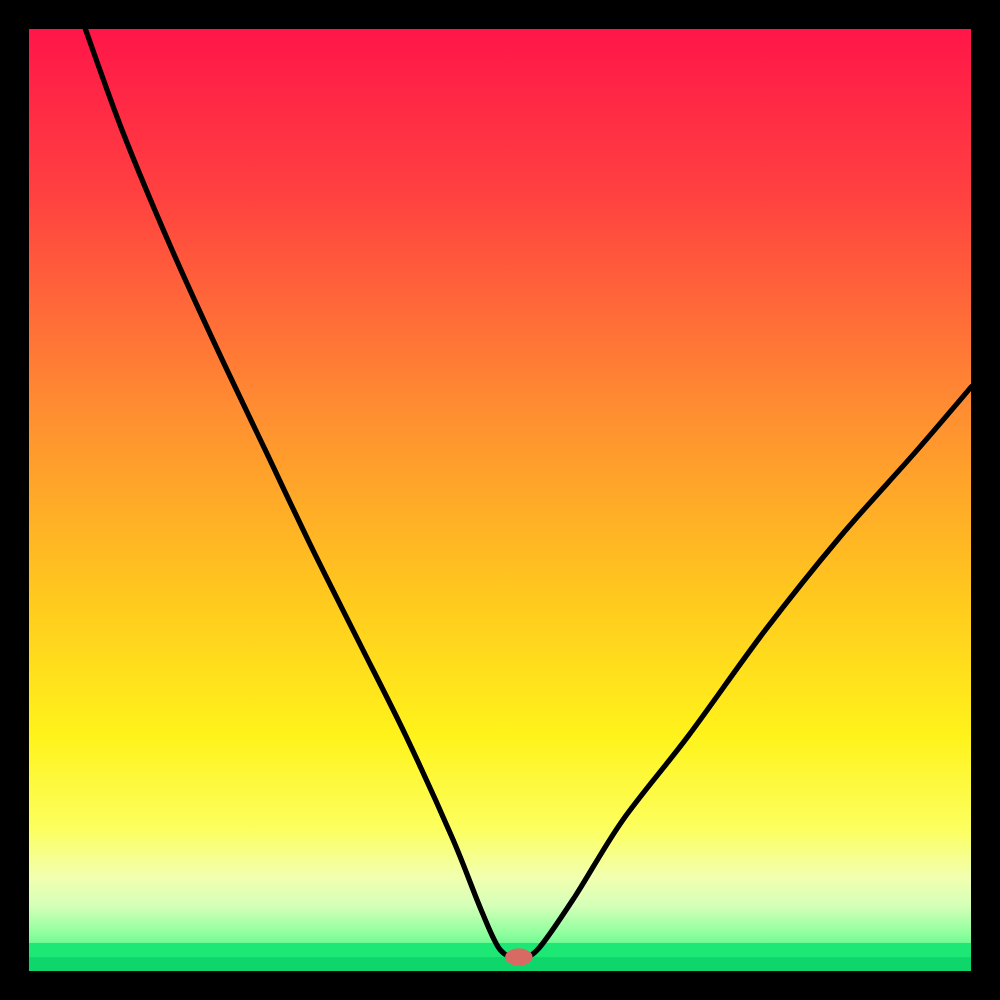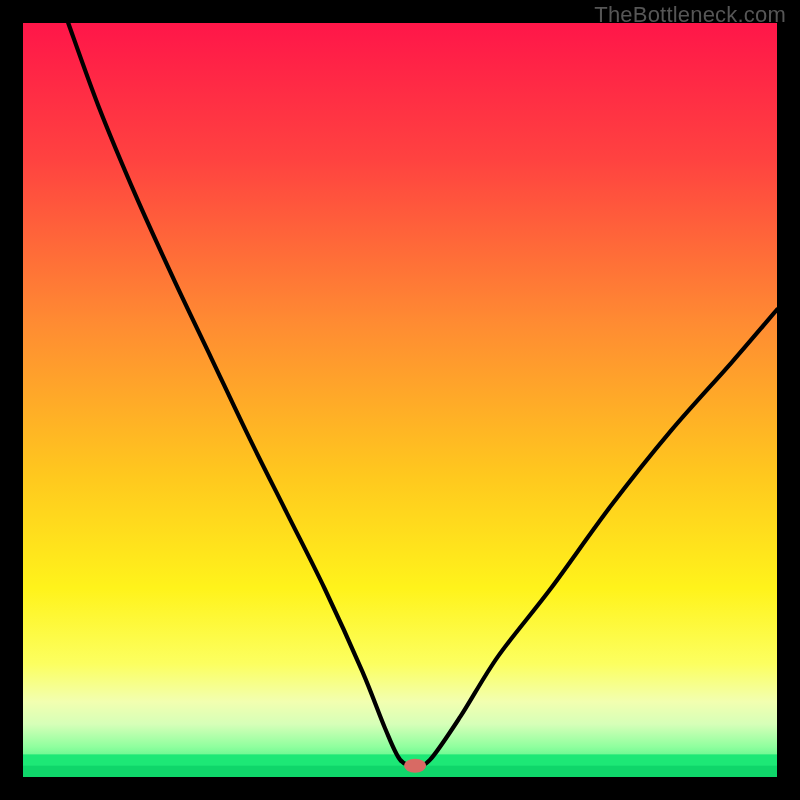--- a/index.html
+++ b/index.html
@@ -38,21 +38,20 @@
   .plot svg {
     position: absolute;
     left: 0;
     top: 0;
   }
 </style>
 </head>
 <body>
 
 <div class="frame">
-  <div class="watermark">TheBottleneck.com</div>
   <div class="plot">
     <svg id="chart-svg" width="754" height="754" viewBox="0 0 754 754" preserveAspectRatio="none">
       <defs>
         <linearGradient id="bg-grad" x1="0" y1="0" x2="0" y2="1">
             <stop offset="0%" stop-color="#ff1649"></stop>
             <stop offset="18%" stop-color="#ff4240"></stop>
             <stop offset="40%" stop-color="#ff8c32"></stop>
             <stop offset="60%" stop-color="#ffc81e"></stop>
             <stop offset="75%" stop-color="#fff31b"></stop>
             <stop offset="85%" stop-color="#fcff60"></stop>

